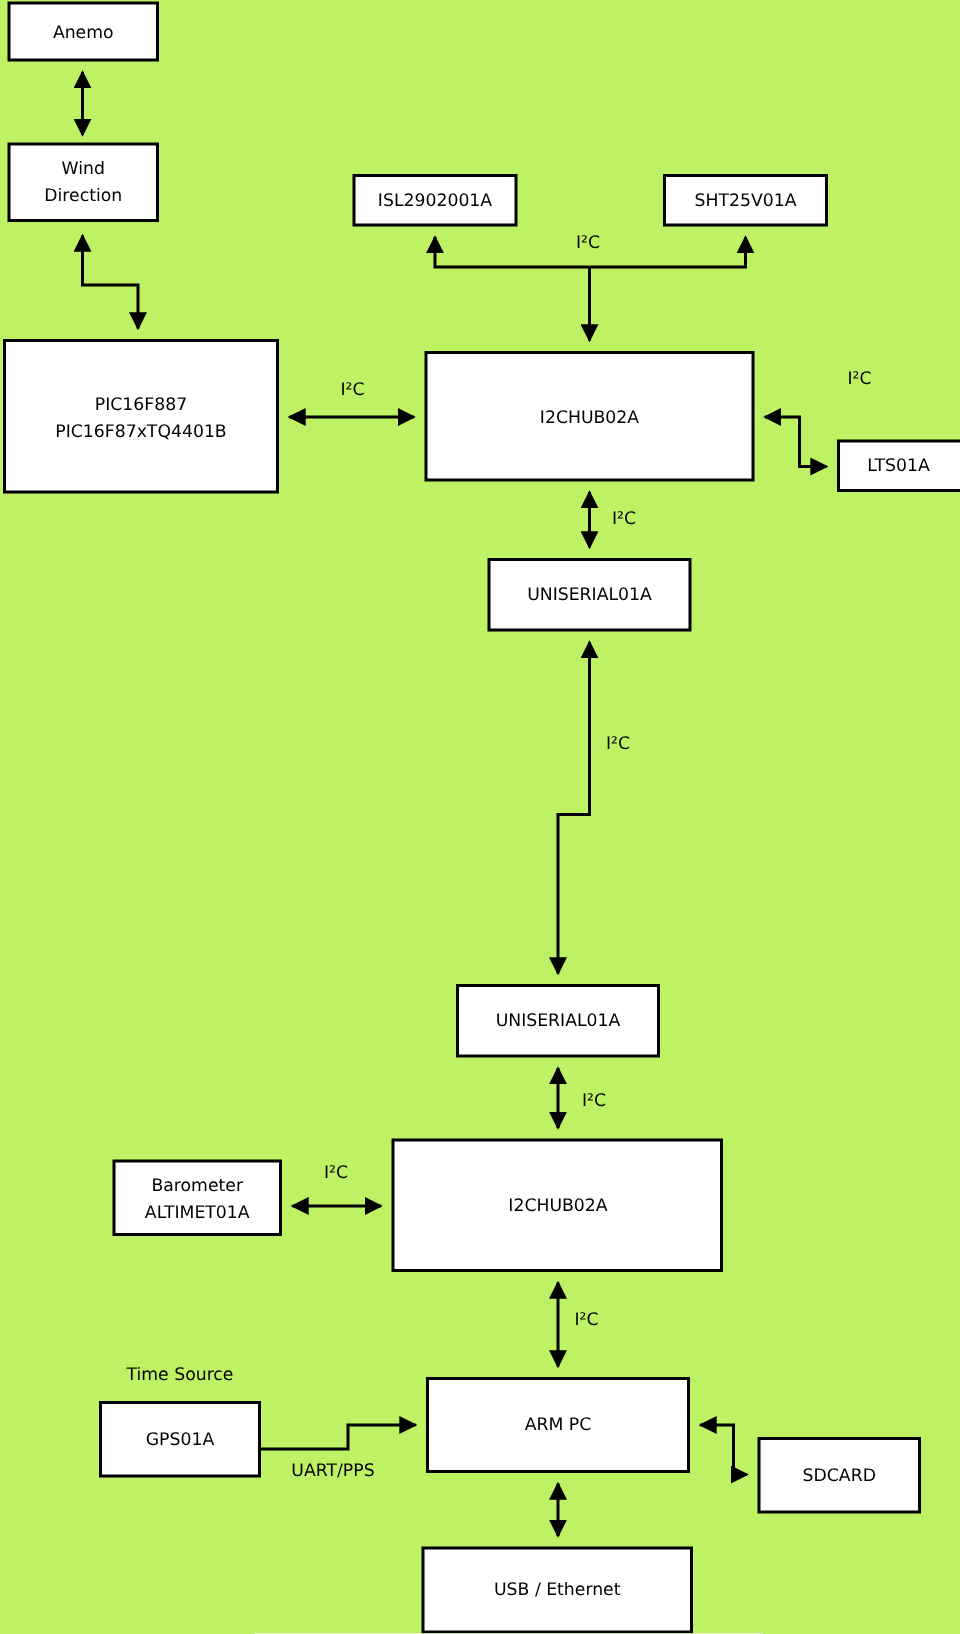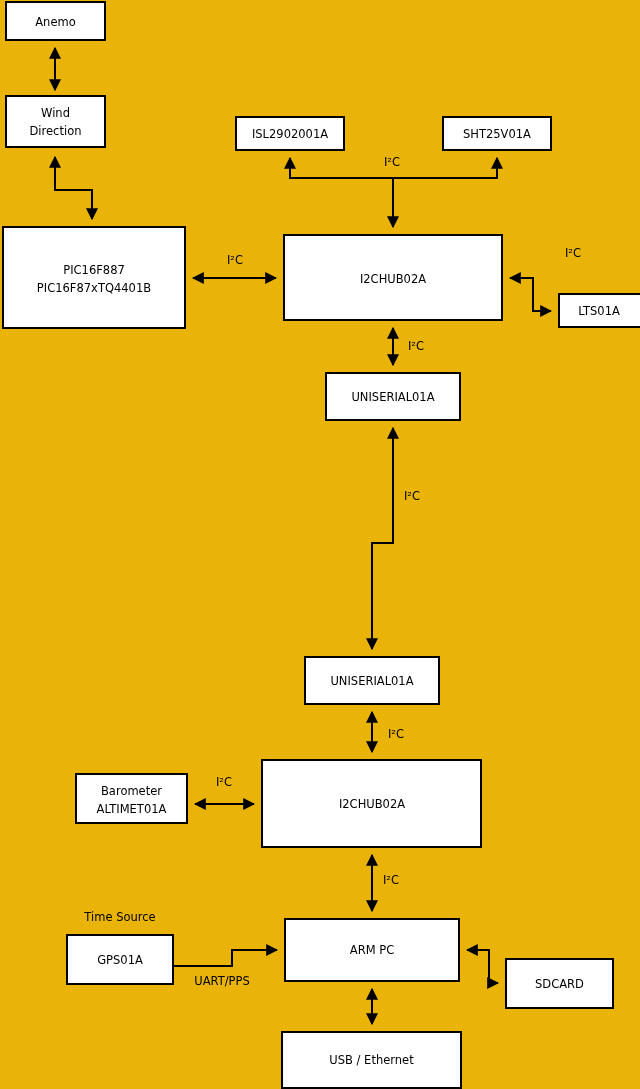--- a/index.html
+++ b/index.html
@@ -10,21 +10,21 @@
   body {
     font-family: "DejaVu Sans", sans-serif;
     width: 640px;
     height: 1089px;
     overflow: hidden;
   }
   #diagram-root {
     position: relative;
     width: 640px;
     height: 1089px;
-    background: #eab308;
+    background: #bef264;
   }
   svg#diagram-svg {
     position: absolute;
     left: 0;
     top: 0;
     width: 640px;
     height: 1089px;
     display: block;
   }
   .node-rect {

